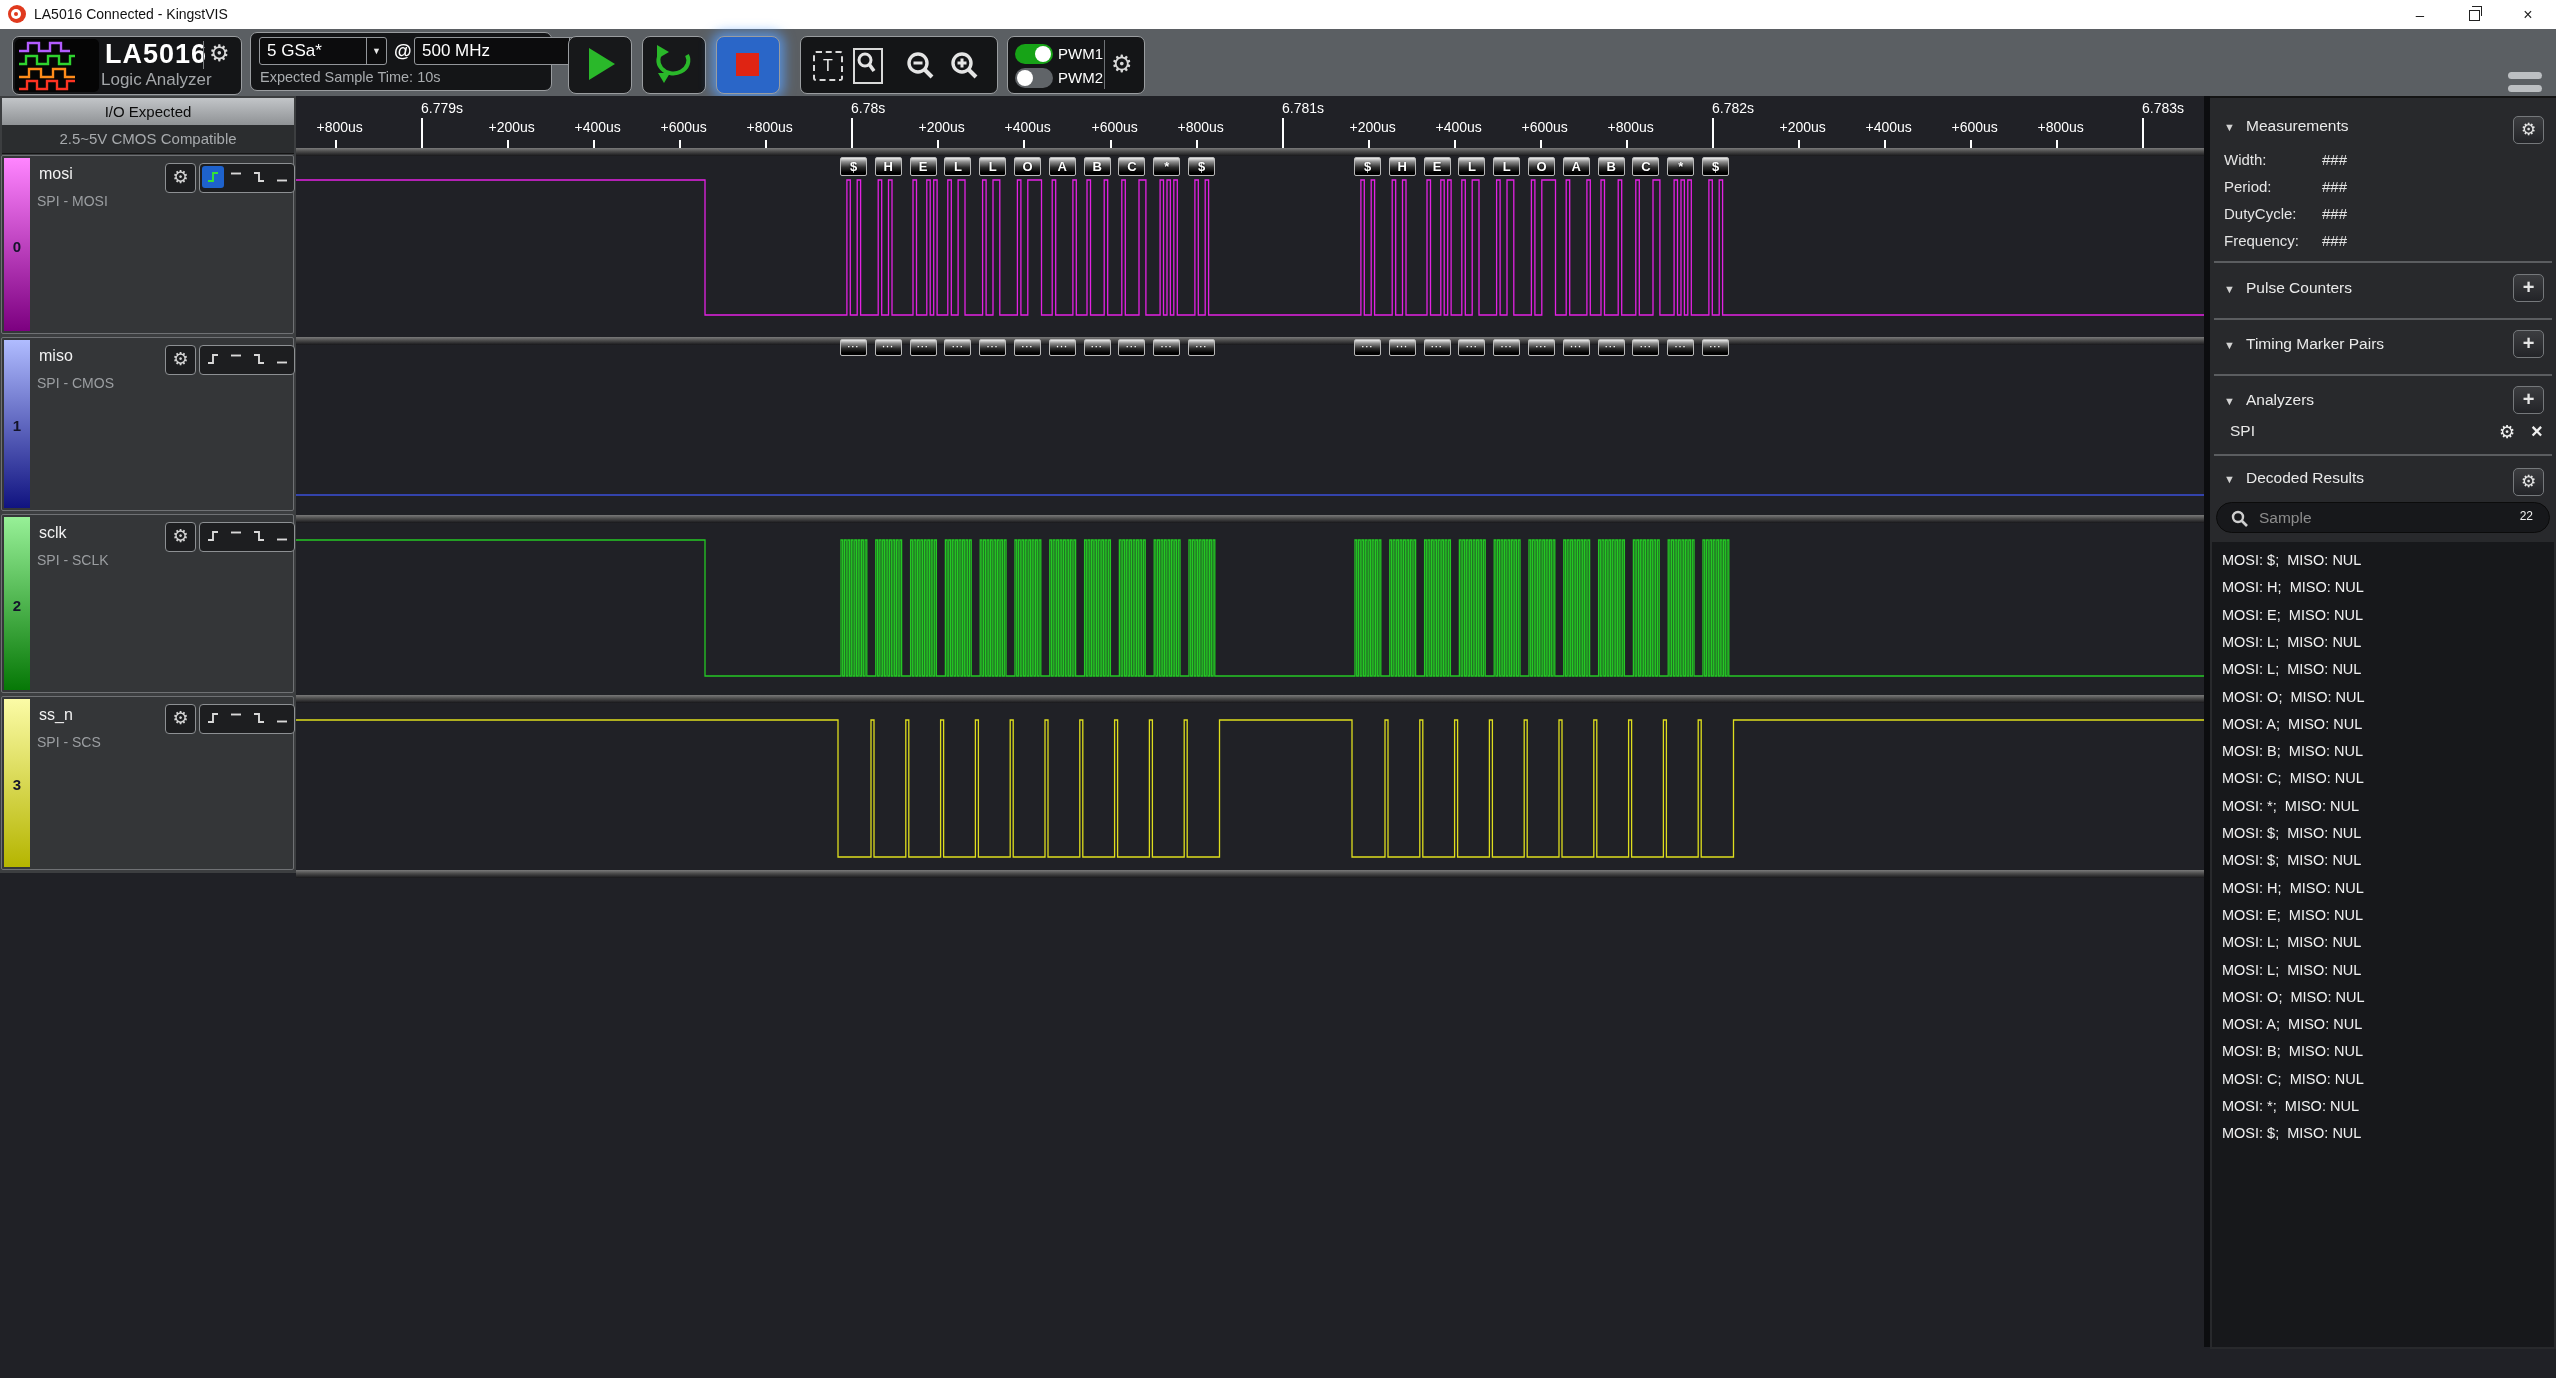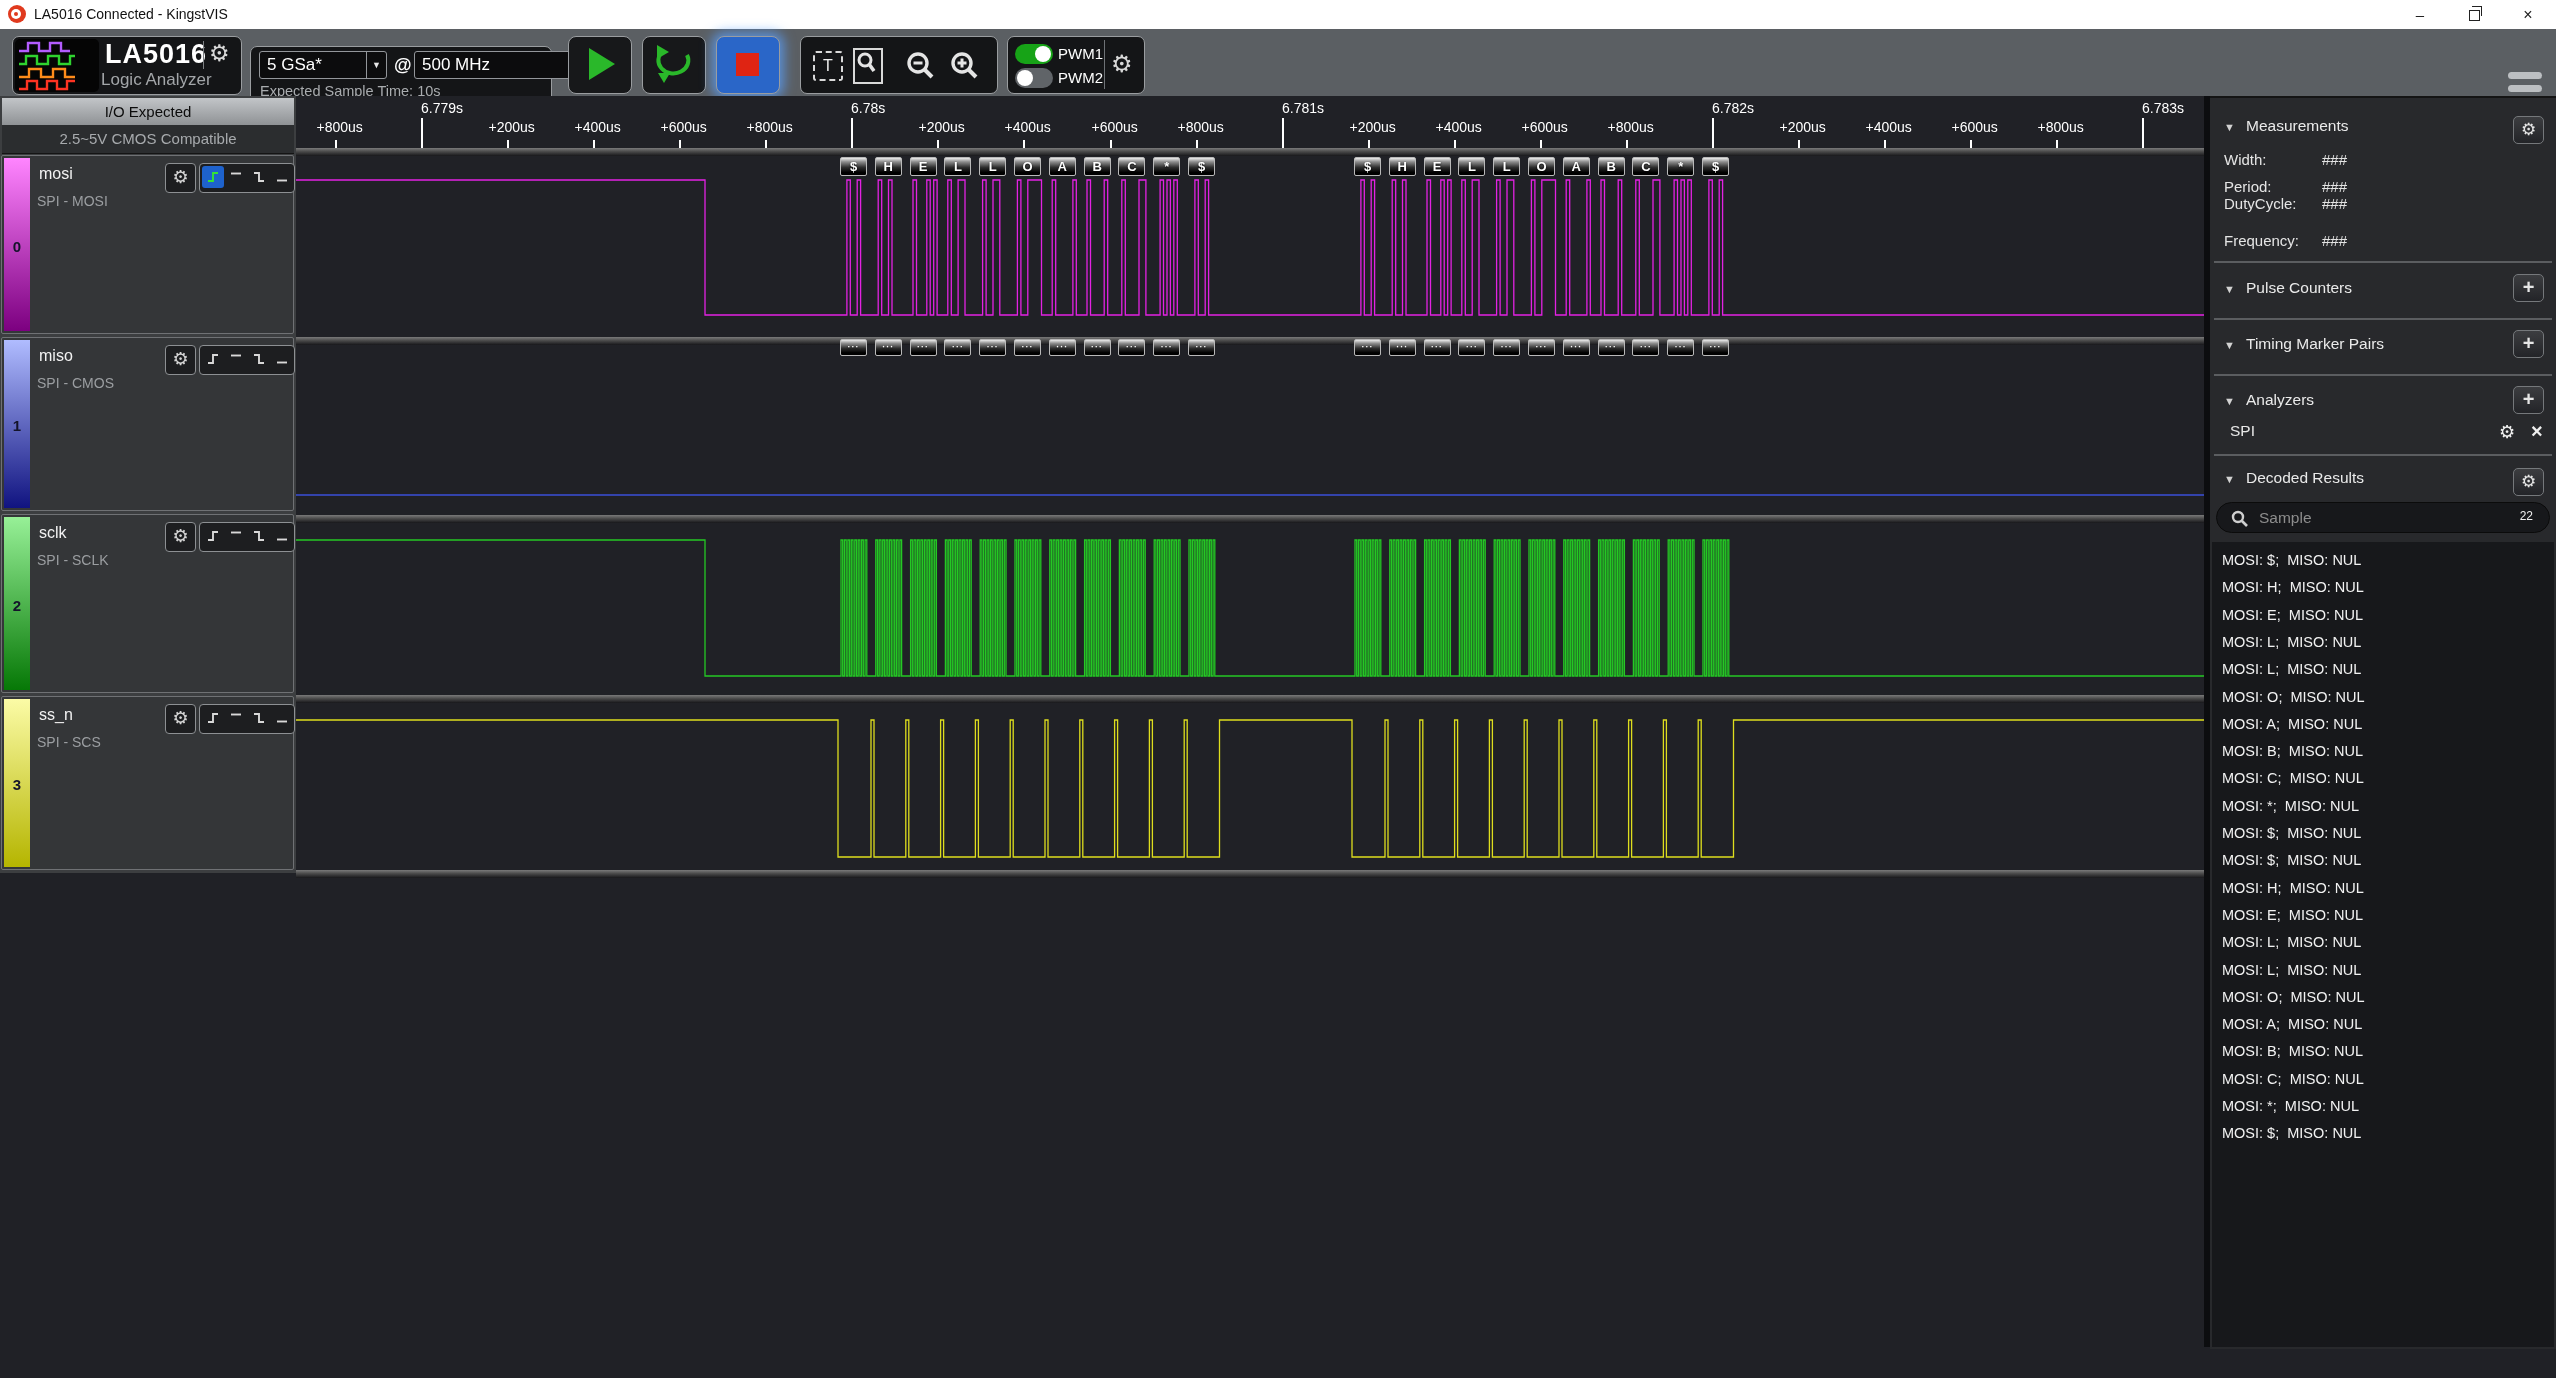--- a/index.html
+++ b/index.html
@@ -20,21 +20,21 @@
 
   
   #toolbar{left:0;top:29px;width:2556px;height:67px;background:#5b5f63;}
   .tgroup{position:absolute;background:#141517;border:1px solid #9a9da0;border-radius:7px;}
   #logogrp{left:12px;top:7px;width:228px;height:57px;}
   #logowave{position:absolute;left:2px;top:2px;width:84px;height:53px;background:#050505;border-radius:5px;}
   #devmodel{position:absolute;left:92px;top:2px;font-size:27px;font-weight:bold;color:#fff;letter-spacing:1px;}
   #devgear{position:absolute;left:196px;top:3px;font-size:23px;color:#d8d8d8;}
   #logodiv{position:absolute;left:190px;top:4px;width:1px;height:28px;background:#7e8184;}
   #devmode{position:absolute;left:88px;top:33px;font-size:17px;color:#a3a6a9;}
-  #samplegrp{left:250px;top:17px;width:300px;height:57px;}
+  #samplegrp{left:250px;top:3px;width:300px;height:57px;}
   .select{position:absolute;top:4px;height:26px;background:#0c0c0d;border:1px solid #93969a;border-radius:3px;color:#fff;font-size:17px;}
   .selval{position:absolute;left:7px;top:3px;}
   .selarrow{position:absolute;right:0;top:0;width:19px;height:100%;border-left:1px solid #93969a;text-align:center;color:#e8e8e8;font-size:9px;line-height:26px;}
   #sel-rate{left:8px;width:126px;}
   #at-sym{position:absolute;left:143px;top:8px;color:#fff;font-size:18px;font-weight:bold;}
   #sel-freq{left:163px;width:126px;padding-left:48px;}
   #expected{position:absolute;left:9px;top:36px;font-size:14.5px;color:#a9acaf;}
   .sqbtn{position:absolute;top:7px;width:62px;height:56px;background:#17181a;border:1px solid #9a9da0;border-radius:8px;}
   #btn-run{left:568px;} #btn-loop{left:642px;}
   #btn-stop{left:716px;background:#2a66c8;box-shadow:0 0 12px 4px rgba(90,160,255,.75);}
@@ -470,21 +470,21 @@
     </div>
     <div id="meas-rows">
         <div class="mrow" style="top: 50px;">
           <div class="ml">Width:</div>
           <div class="mv">###</div>
         </div>
         <div class="mrow" style="top: 77px;">
           <div class="ml">Period:</div>
           <div class="mv">###</div>
         </div>
-        <div class="mrow" style="top: 94px;">
+        <div class="mrow" style="top: 104px;">
           <div class="ml">DutyCycle:</div>
           <div class="mv">###</div>
         </div>
         <div class="mrow" style="top: 131px;">
           <div class="ml">Frequency:</div>
           <div class="mv">###</div>
         </div>
       </div>
     <div class="ssep" style="top:163px"></div>
     <div class="shdr" style="top:178px">

